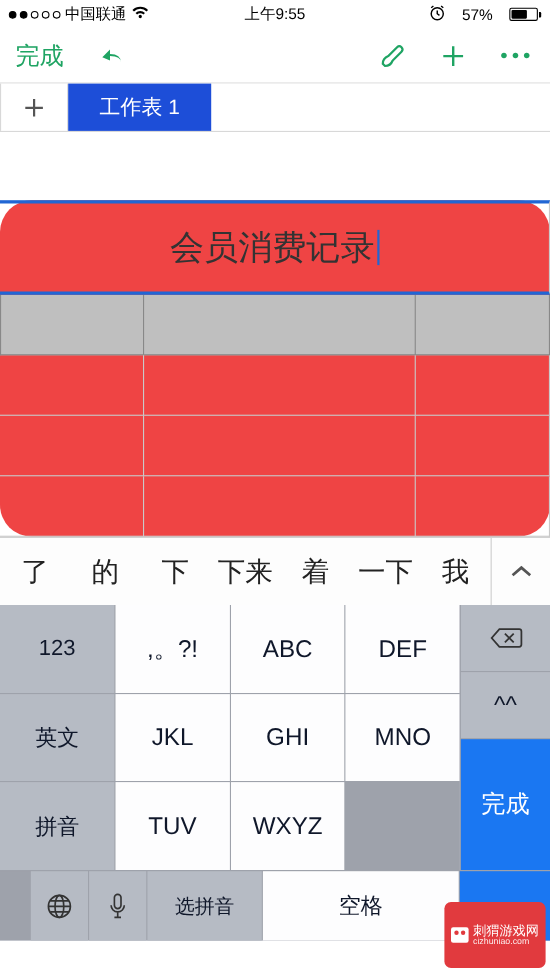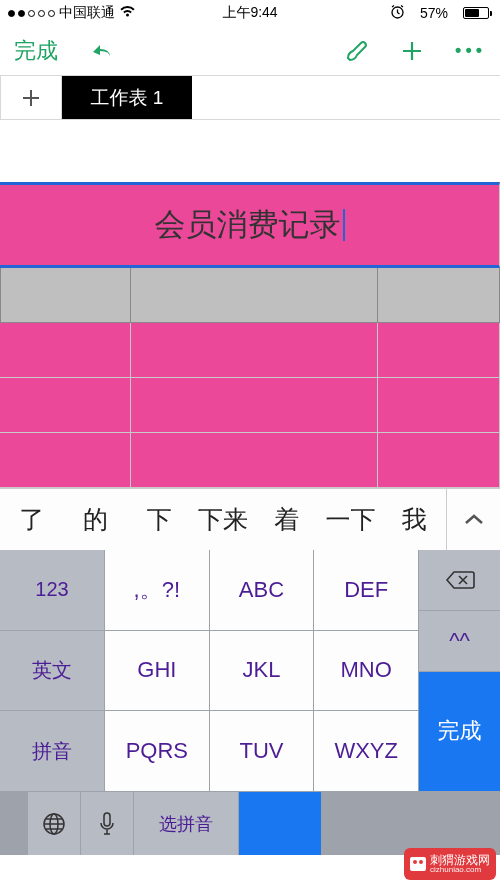--- a/index.html
+++ b/index.html
@@ -21,56 +21,56 @@
     .toolbar { height: 50px; display: flex; align-items: center; justify-content: space-between; padding: 0 14px; border-bottom: 1px solid #d8d8d8; }
     .toolbar-left, .toolbar-right { display: flex; align-items: center; gap: 30px; }
     .tb-btn { color: #1fa463; font-size: 22px; font-weight: 400; cursor: pointer; }
     .tb-icon { color: #1fa463; cursor: pointer; }
     .undo-icon svg, .brush-icon svg, .plus-icon svg { display: block; }
     .more { letter-spacing: 4px; font-weight: bold; font-size: 18px; }
     
     .sheet-tabs { height: 44px; display: flex; align-items: stretch; background: #fff; border-bottom: 1px solid #d8d8d8; }
     .add-sheet { width: 62px; display: flex; align-items: center; justify-content: center; border-right: 1px solid #d8d8d8; border-left: 1px solid #d8d8d8; }
     .add-sheet svg { display: block; }
-    .sheet-tab { flex: 0 0 130px; background: #000000; color: #fff; display: flex; align-items: center; justify-content: center; font-size: 19px; text-align: right; }
-    
-    .sheet-area { background: #ec4899; }
+    .sheet-tab { flex: 0 0 130px; background: #1d4ed8; color: #fff; display: flex; align-items: center; justify-content: center; font-size: 19px; text-align: right; }
+    
+    .sheet-area { background: #ef4444; border-radius: 29px; }
     .merged-cell { height: 86px; margin-top: 62px; border-top: 3px solid #2166d4; border-bottom: 3px solid #2166d4; border-right: 1px solid #c9c9c9; display: flex; align-items: center; justify-content: center; font-size: 31px; color: #333; position: relative; }
     .cursor { display: inline-block; width: 2px; height: 32px; background: #2166d4; margin-left: 2px; vertical-align: middle; }
     .header-row { display: flex; height: 55px; background: #bfbfbf; }
     .header-row .cell { border-right: 1px solid #888; border-bottom: 1px solid #888; }
     .header-row .cell:first-child { border-left: 1px solid #888; }
     .data-rows { }
     .row { display: flex; height: 55px; }
     .cell { flex: 0 0 auto; border-right: 1px solid #c9c9c9; border-bottom: 1px solid #c9c9c9; }
     .cell.c0 { width: 131px; }
     .cell.c1 { width: 247px; }
     .cell.c2 { width: 122px; }
     
     .candidate-bar { height: 62px; background: #fdfdfd; border-top: 1px solid #ccc; display: flex; align-items: center; }
     .cand { flex: 1; text-align: center; font-size: 25px; color: #222; cursor: pointer; }
     .cand-expand { width: 54px; height: 100%; border-left: 1px solid #ccc; display: flex; align-items: center; justify-content: center; cursor: pointer; }
     
     .keyboard { background: #d0d3d9; height: 305px; display: flex; flex-direction: column; }
     .kb-grid { flex: 1; display: flex; }
     .kb-left { flex: 1; display: grid; grid-template-columns: 104px 1fr 1fr 1fr; grid-template-rows: repeat(3, 1fr); gap: 1px; background: #9ea2ab; }
     .kb-right { width: 82px; display: flex; flex-direction: column; gap: 1px; background: #9ea2ab; border-left: 1px solid #9ea2ab; }
-    .key { background: #fdfdfe; display: flex; align-items: center; justify-content: center; font-size: 22px; color: #4c1d95; cursor: pointer; }
+    .key { background: #fdfdfe; display: flex; align-items: center; justify-content: center; font-size: 22px; color: #0f172a; cursor: pointer; }
     .key.fn { background: #b6bbc4; font-size: 20px; }
     .key.backspace { background: #b6bbc4; flex: 1; }
     .key.symkey { background: #b6bbc4; flex: 1; font-size: 22px; }
     .key.done { background: #1a77f2; color: #fff; flex: 2; font-size: 22px; }
     .kb-bottom { height: 64px; display: flex; gap: 1px; background: #9ea2ab; border-top: 1px solid #9ea2ab; padding-left: 28px; }
     .kb-bottom .key { background: #b6bbc4; }
     .kb-bottom .globe, .kb-bottom .mic { width: 52px; }
     .kb-bottom .select-py { width: 104px; font-size: 18px; }
     .kb-bottom .space { flex: 1; background: #fdfdfe; font-size: 20px; }
     .kb-bottom .blank-r { width: 82px; background: #1a77f2; }
     
-    .watermark { position: absolute; right: 4px; bottom: 10px; background: #e13a3e; color: #fff; font-size: 12px; padding: 6px 6px; border-radius: 6px; display: flex; align-items: center; gap: 4px; line-height: 1; }
+    .watermark { position: absolute; right: 4px; bottom: 10px; background: #e13a3e; color: #fff; font-size: 12px; padding: 20px 6px; border-radius: 6px; display: flex; align-items: center; gap: 4px; line-height: 1; }
     .watermark .sub { font-size: 8px; opacity: .9; }
     .wm-icon { width: 16px; height: 14px; background: #fff; border-radius: 2px; position: relative; }
     .wm-icon::before, .wm-icon::after { content: ""; position: absolute; width: 4px; height: 4px; background: #e13a3e; border-radius: 50%; top: 3px; }
     .wm-icon::before { left: 3px; }
     .wm-icon::after { right: 3px; }
   </style>
 </head>
 <body>
 
 <div class="status-bar">
@@ -82,21 +82,21 @@
         <span class="dot"></span>
         <span class="dot"></span>
     </span>
     <span>中国联通</span>
     <span class="wifi-icon">
       <svg width="17" height="13" viewBox="0 0 17 13">
           <path d="M8.5 11.5a1.5 1.5 0 100-3 1.5 1.5 0 000 3zM4.2 6.8a6 6 0 018.6 0l-1.4 1.4a4 4 0 00-5.8 0L4.2 6.8zM1.4 4a10 10 0 0114.2 0L14.2 5.4a8 8 0 00-11.4 0L1.4 4z" fill="#000"></path>
         </svg>
     </span>
   </div>
-  <div class="status-center">上午9:44</div>
+  <div class="status-center">上午9:55</div>
   <div class="status-right">
     <span>
       <svg width="15" height="15" viewBox="0 0 15 15">
           <circle cx="7.5" cy="8.5" r="5.5" fill="none" stroke="#000" stroke-width="1.3"></circle>
           <path d="M7.5 5.5v3l2 1.5M2 3l2-1.5M13 3l-2-1.5" stroke="#000" stroke-width="1.3" fill="none"></path>
         </svg>
     </span>
     <span>57%</span>
     <span class="battery">
       <span class="battery-body">
@@ -185,25 +185,24 @@
 </div>
 
 <div class="keyboard">
   <div class="kb-grid">
     <div class="kb-left">
       <div class="key fn">123</div>
       <div class="key">,。?!</div>
       <div class="key">ABC</div>
       <div class="key">DEF</div>
       <div class="key fn">英文</div>
+      <div class="key">JKL</div>
       <div class="key">GHI</div>
-      <div class="key">JKL</div>
       <div class="key">MNO</div>
       <div class="key fn">拼音</div>
-      <div class="key">PQRS</div>
       <div class="key">TUV</div>
       <div class="key">WXYZ</div>
     </div>
     <div class="kb-right">
       <div class="key backspace">
         <svg width="32" height="22" viewBox="0 0 32 22">
             <path d="M10 3 L28 3 Q30 3 30 5 L30 17 Q30 19 28 19 L10 19 L3 11 Z" fill="none" stroke="#333" stroke-width="1.6"></path>
             <path d="M15 7l8 8M23 7l-8 8" stroke="#333" stroke-width="1.6"></path>
           </svg>
       </div>
@@ -219,20 +218,21 @@
           <path d="M3 13h20M5 8h16M5 18h16" stroke="#333" stroke-width="1.5"></path>
         </svg>
     </div>
     <div class="key mic">
       <svg width="18" height="26" viewBox="0 0 18 26">
           <rect x="6" y="2" width="6" height="13" rx="3" fill="none" stroke="#333" stroke-width="1.5"></rect>
           <path d="M3 12a6 6 0 0012 0M9 18v5M6 23h6" stroke="#333" stroke-width="1.5" fill="none"></path>
         </svg>
     </div>
     <div class="key select-py">选拼音</div>
+    <div class="key space">空格</div>
     <div class="key blank-r"></div>
   </div>
 </div>
 
 <div class="watermark">
   <span class="wm-icon"></span>
   <span>
     <div>刺猬游戏网</div>
     <div class="sub">cizhuniao.com</div>
   </span>

